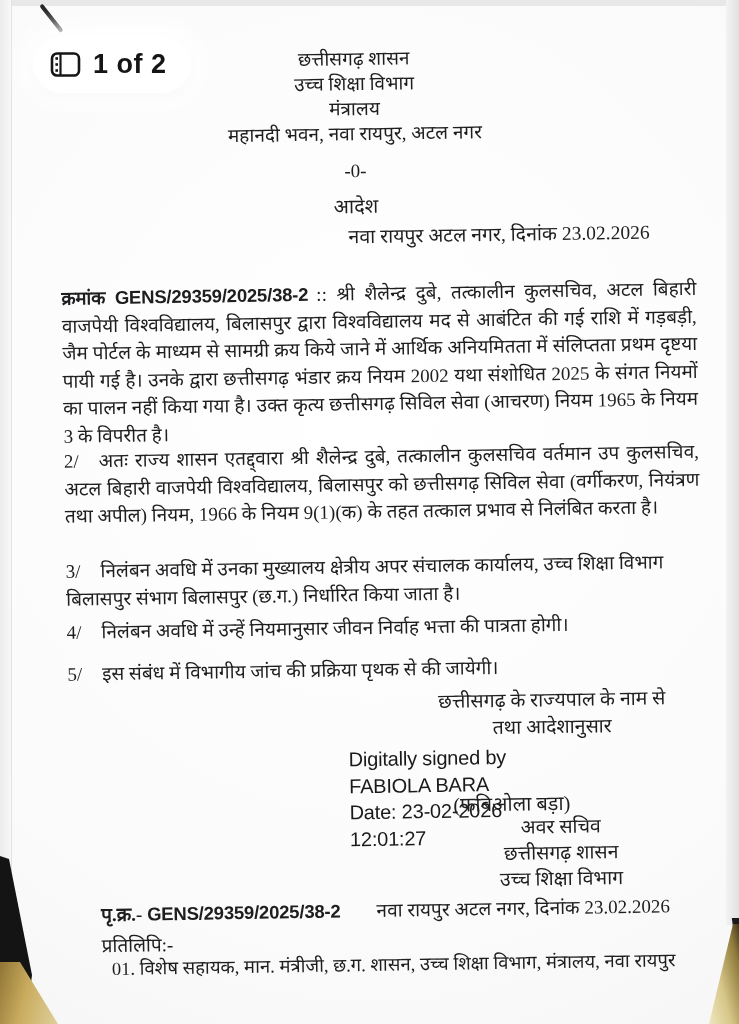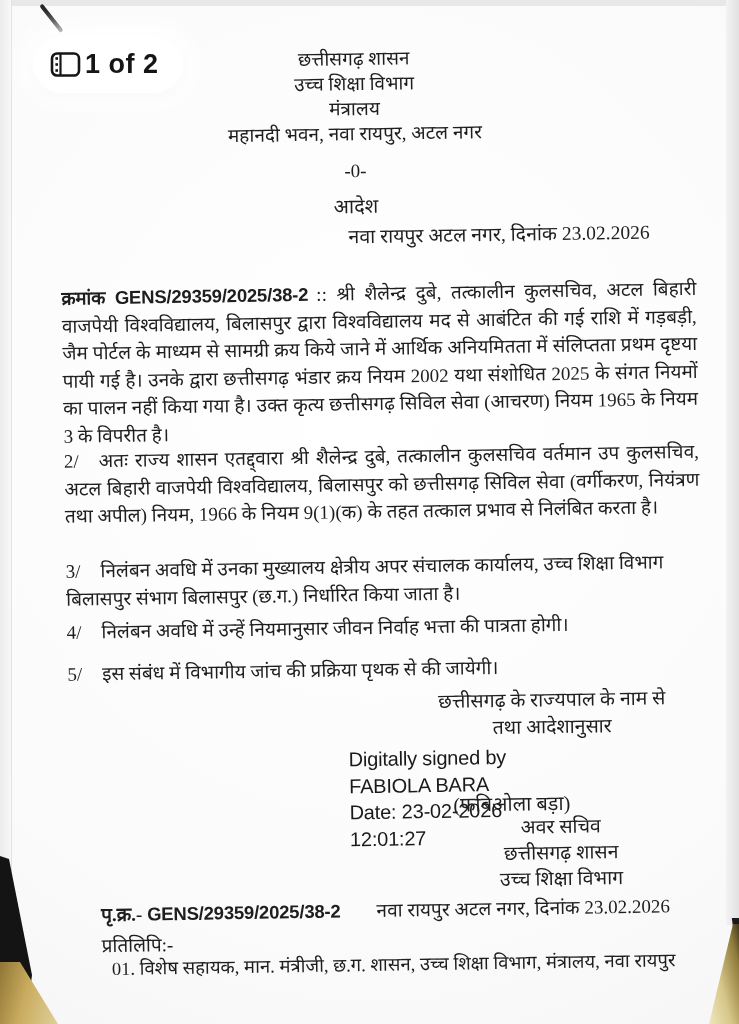--- a/index.html
+++ b/index.html
@@ -23,21 +23,21 @@
     clip-path:polygon(0 0,9px 3px,32px 119px,26px 168px,0 168px);}
   .wedge-tan-left{position:absolute;left:0;top:962px;width:58px;height:62px;
     background:linear-gradient(105deg,#8f7435,#c9ab5e 45%,#e0d09a);
     clip-path:polygon(0 0,20px 0,58px 62px,0 62px);}
   .wedge-dark-right{position:absolute;right:0;top:918px;width:12px;height:52px;background:#1a1a1a;
     clip-path:polygon(40% 0,100% 0,100% 100%);}
   .wedge-tan-right{position:absolute;right:0;top:924px;width:30px;height:100px;
     background:linear-gradient(255deg,#43361b 0%,#8f7b3c 20%,#d6c687 60%,#efe7c0 100%);
     clip-path:polygon(80% 0,100% 0,100% 100%,0 100%);}
   
-  .badge{position:absolute;left:33px;top:36px;height:57px;display:flex;align-items:center;gap:4px;
+  .badge{position:absolute;left:33px;top:36px;height:57px;display:flex;align-items:center;gap:12px;
     padding:0 24px 0 17px;background:#ffffff;border-radius:29px;
     box-shadow:0 0 22px 12px rgba(255,255,255,.95),0 3px 10px rgba(0,0,0,.10);}
   .badge .label{font-family:"Liberation Sans","DejaVu Sans",sans-serif;font-size:27px;
     font-weight:600;color:#151515;letter-spacing:.5px;}
   
   .doc{position:absolute;inset:0;transform:rotate(-0.9deg);transform-origin:50% 45%;}
   .center{position:absolute;left:0;width:720px;text-align:center;font-size:19px;line-height:25px;}
   .hdr{top:46px;}
   .sep{top:158px;}
   .title{top:194px;font-size:20px;}

